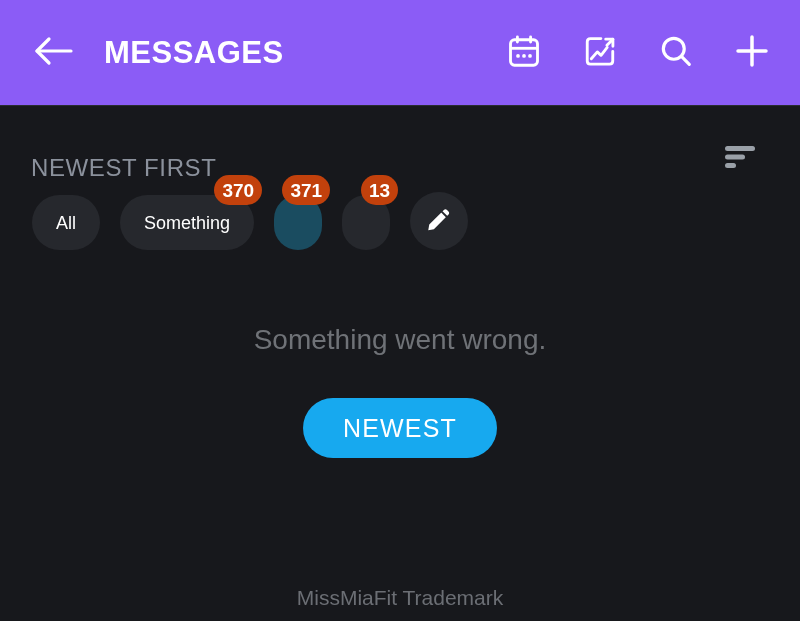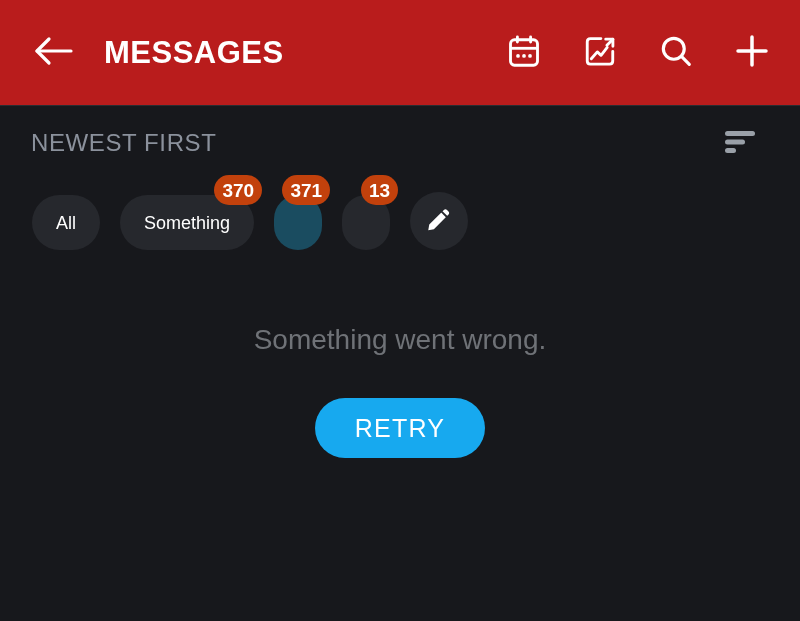--- a/index.html
+++ b/index.html
@@ -21,21 +21,21 @@
     background: #17181c;
     display: flex;
     flex-direction: column;
   }
 
   
   .appbar {
     position: relative;
     height: 106px;
     flex: 0 0 106px;
-    background: #b91c1c;
+    background: #8b5cf6;
     display: flex;
     align-items: center;
     padding: 0 26px 0 30px;
     box-sizing: border-box;
     border-bottom: 1px solid #2a2c31;
   }
   .back-btn {
     width: 48px;
     height: 48px;
     display: flex;
@@ -66,21 +66,21 @@
     align-items: center;
     justify-content: center;
     cursor: pointer;
   }
 
   
   .sortrow {
     height: 74px;
     flex: 0 0 74px;
     display: flex;
-    align-items: center;
+    align-items: flex-end;
     padding: 0 36px 0 31px;
     box-sizing: border-box;
   }
   .sort-label {
     color: #8b919c;
     font-size: 24px;
     letter-spacing: 0.6px;
     line-height: 1;
   }
   .sort-icon-btn {
@@ -302,17 +302,20 @@
           <path d="M4.2 16.4L15.9 4.7C16.6 4 17.7 4 18.4 4.7L19.6 5.9C20.3 6.6 20.3 7.7 19.6 8.4L7.9 20.1L3.4 20.9L4.2 16.4Z" fill="#ffffff"></path>
           <path d="M14.3 6.3L18 10" stroke="#26282d" stroke-width="1.5" stroke-linecap="round"></path>
         </svg>
       </span>
     </div>
 
   </div>
 
   <div class="content">
     <div class="error-text">Something went wrong.</div>
-    <button class="retry-btn">RETRY</button>
-  </div>
-
+    <button class="retry-btn">NEWEST</button>
+  </div>
+
+  <div class="footer">
+    <span class="footer-text">MissMiaFit Trademark</span>
+  </div>
 
 </div>
 
 </body></html>

